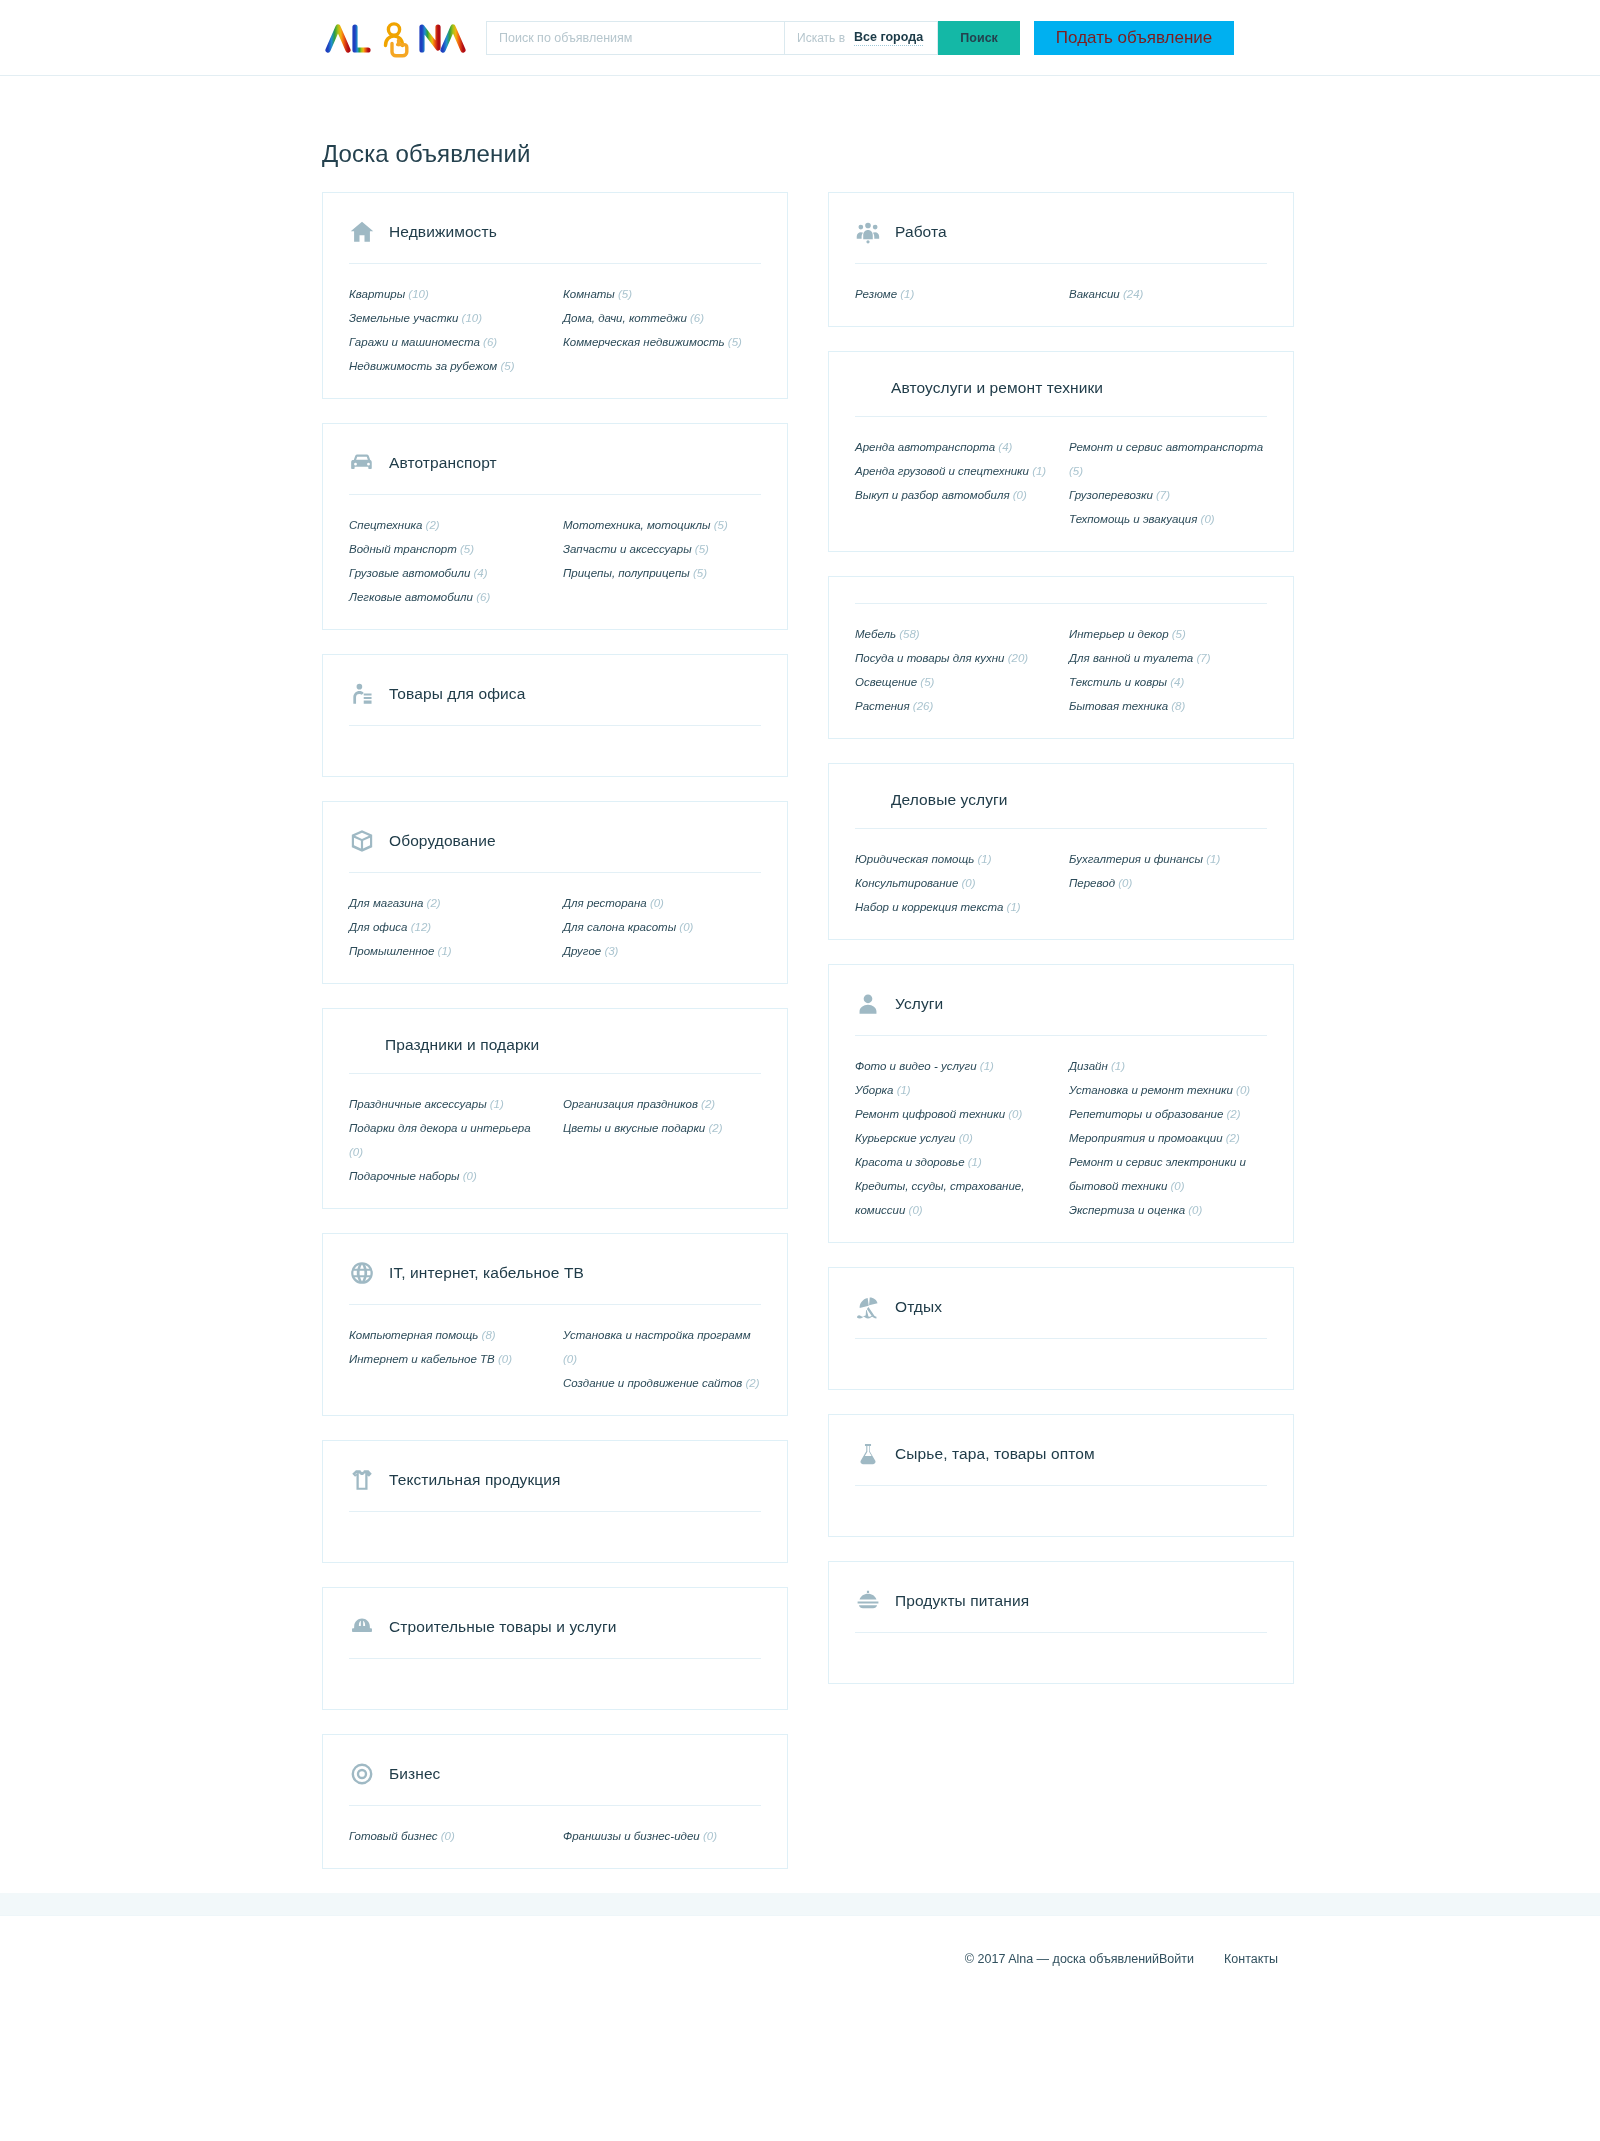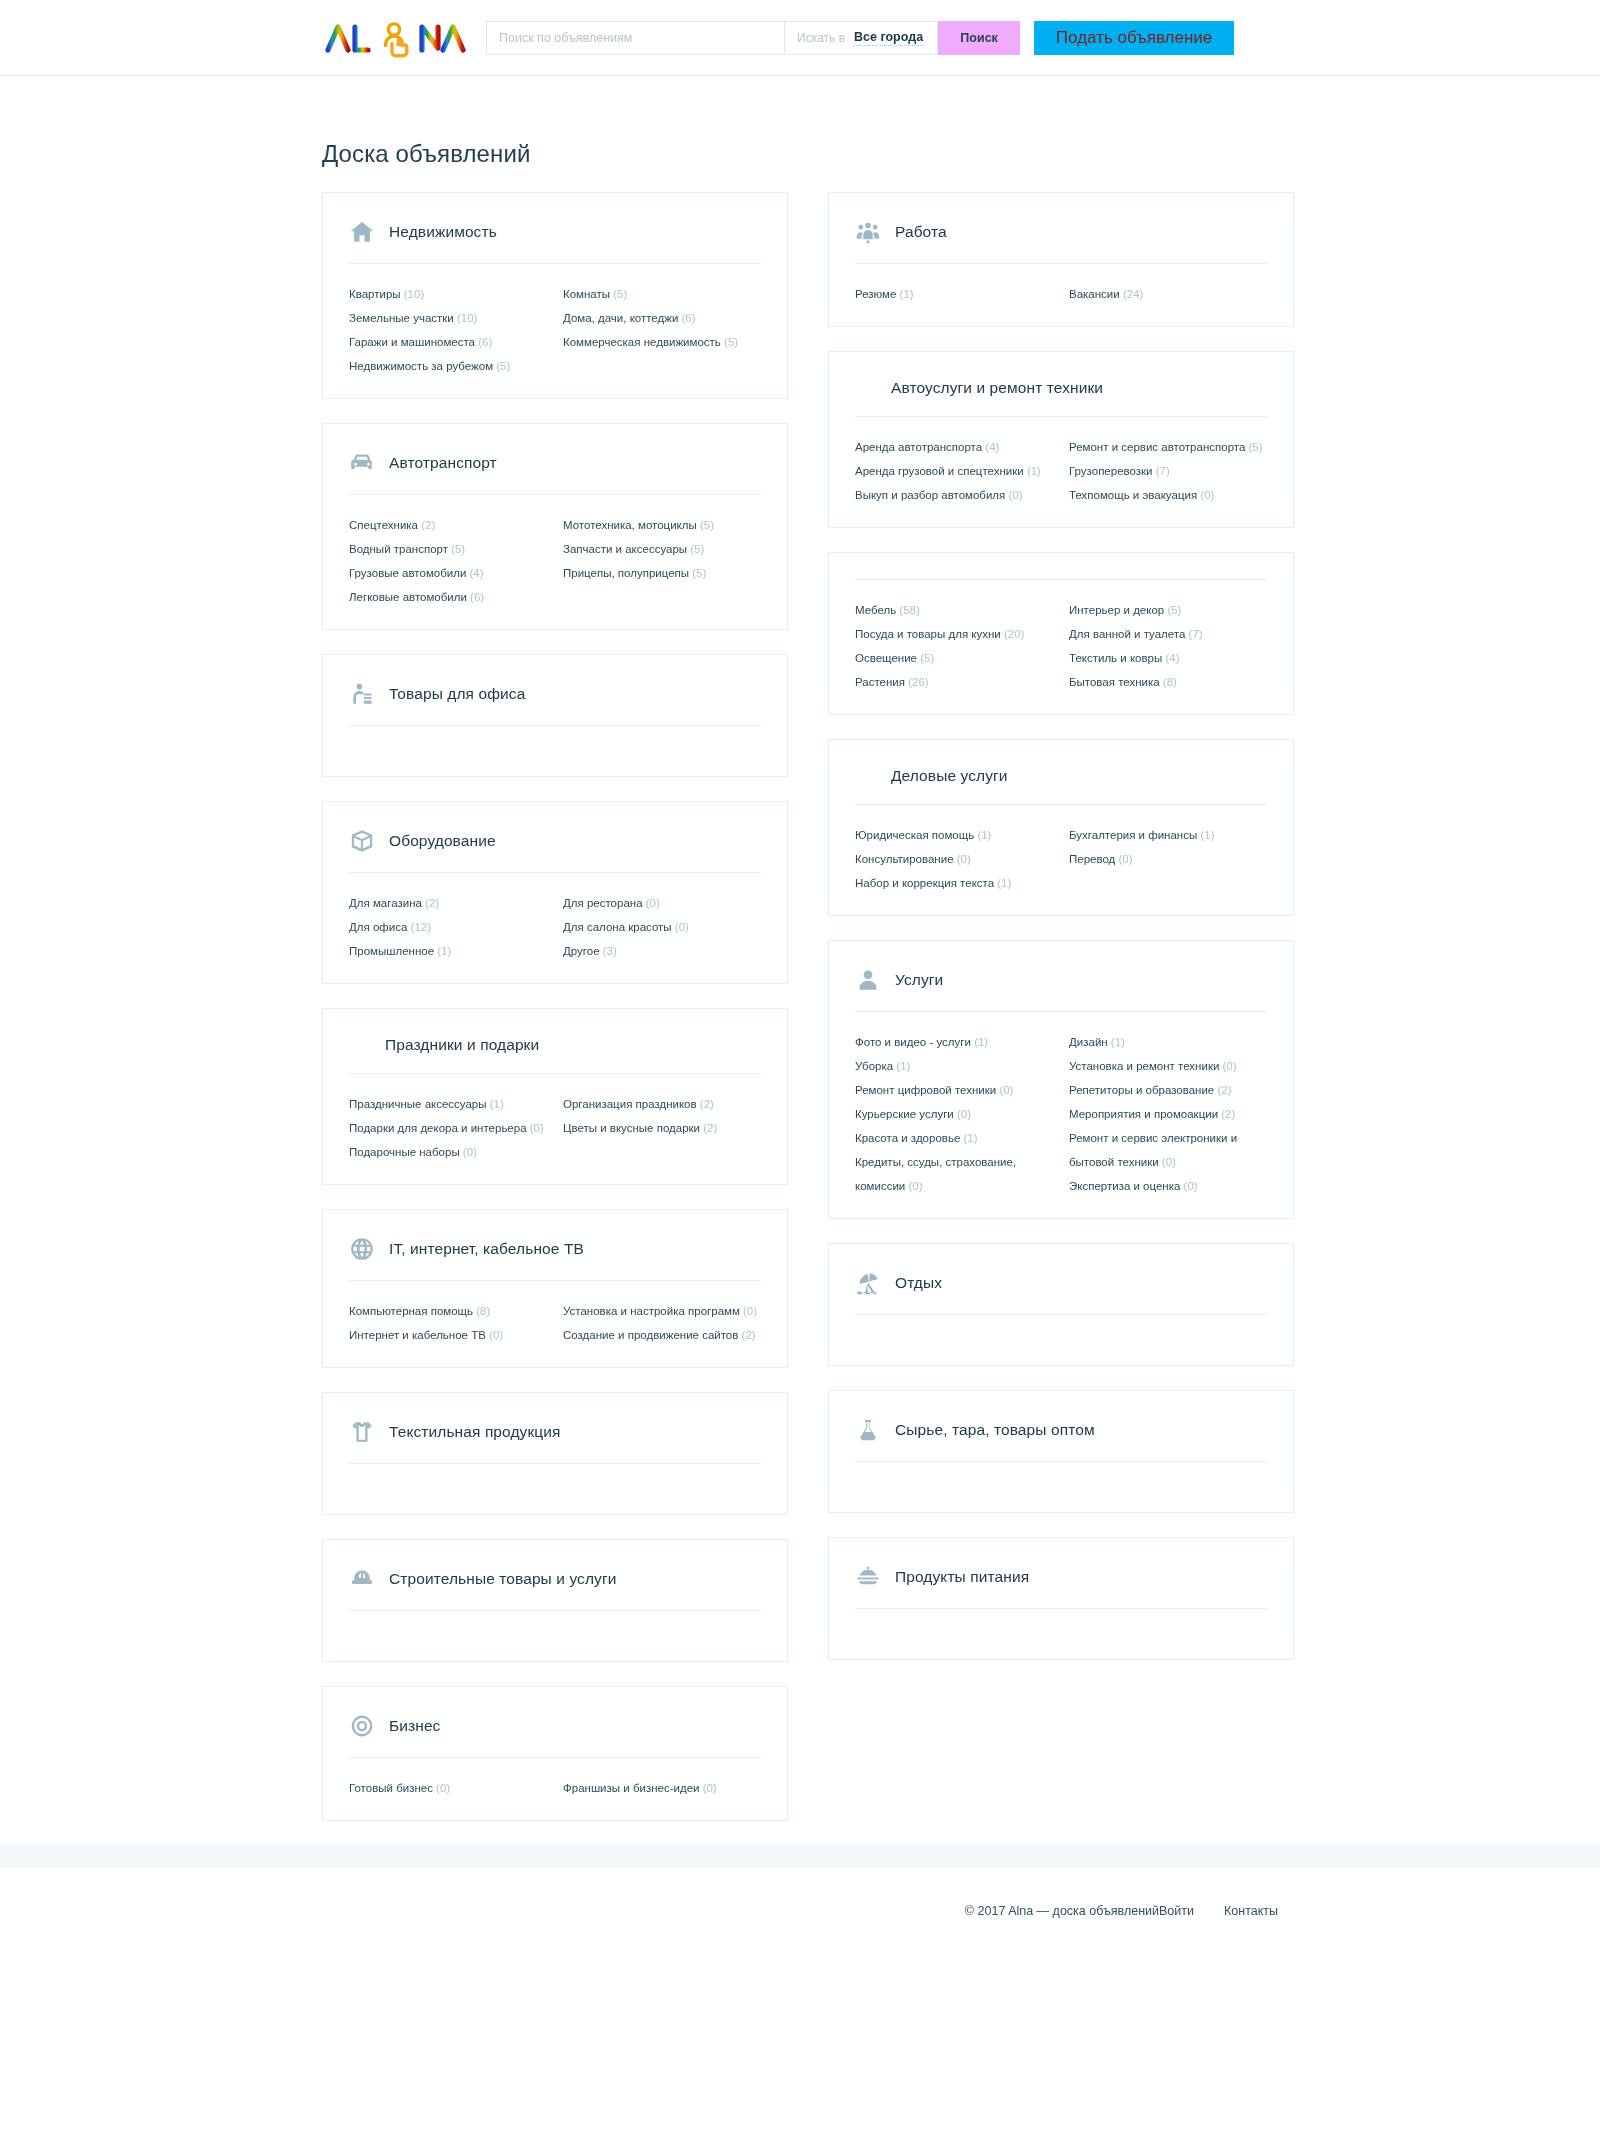--- a/index.html
+++ b/index.html
@@ -70,21 +70,21 @@
   .city-value {
     font-size: 12.5px;
     color: #1b3a47;
     font-weight: bold;
     border-bottom: 1px dotted #9ec7d8;
     padding-bottom: 1px;
   }
   .btn-search {
     height: 34px;
     min-width: 82px;
-    background: #f0abfc;
+    background: #14b8a6;
     color: #24414e;
     border: none;
     font-size: 12.5px;
     font-weight: bold;
     font-family: "Liberation Sans", sans-serif;
     cursor: pointer;
     padding: 0 16px;
   }
   .btn-submit {
     height: 34px;
@@ -156,20 +156,21 @@
   .card-divider {
     height: 1px;
     background: #e3f0f6;
     margin-bottom: 18px;
   }
   .links {
     display: grid;
     grid-template-columns: 1fr 1fr;
     column-gap: 16px;
     row-gap: 0;
+    font-style: italic;
   }
   .lcol { display: flex; flex-direction: column; }
   .link-row {
     font-size: 11.5px;
     line-height: 24px;
     color: #2c4b59;
     white-space: normal;
     cursor: pointer;
   }
   .link-row .cnt { color: #aac4cf; }

